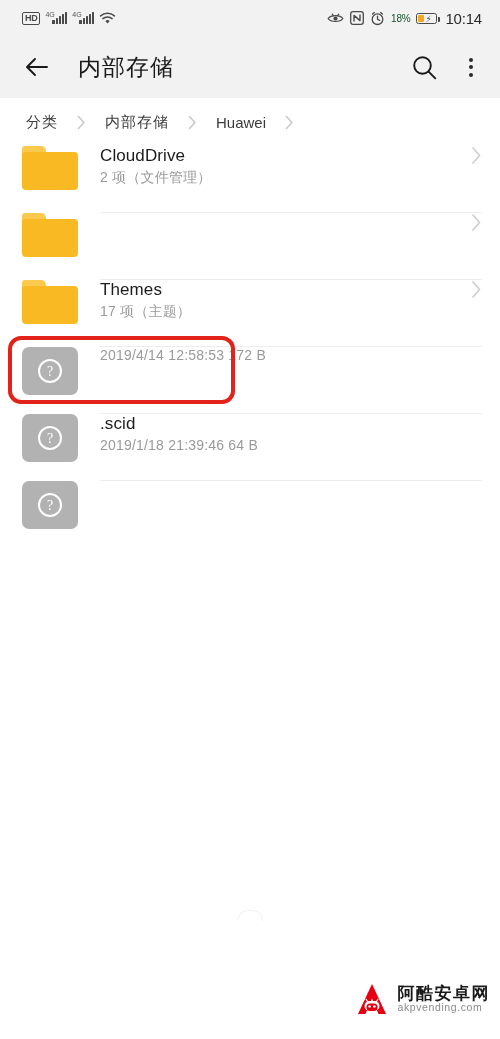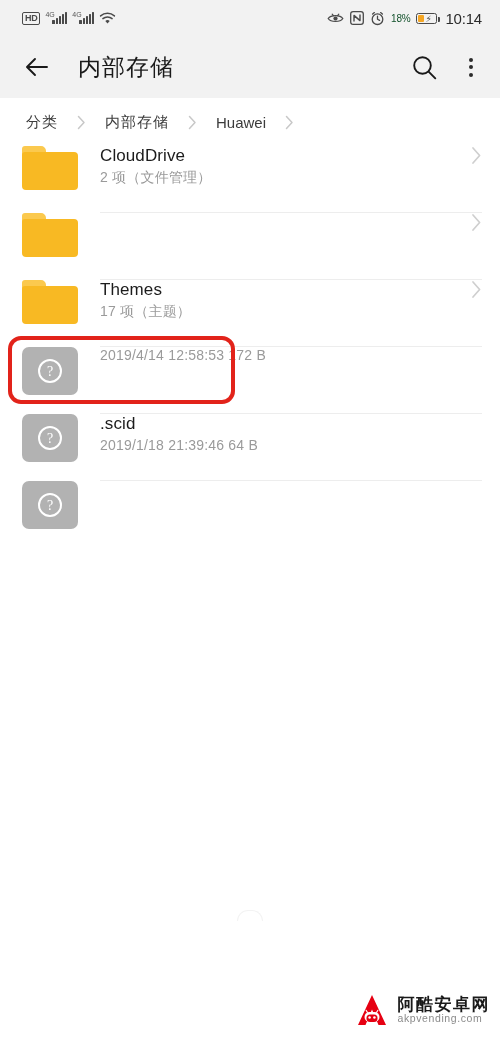--- a/index.html
+++ b/index.html
@@ -113,21 +113,21 @@
 
   
   .nav-hint {
     position: absolute; left: 0; right: 0; bottom: 118px;
     display: flex; justify-content: center;
   }
   .nav-hint .pill { width: 26px; height: 11px; border: 1.6px solid #f3f3f3; border-bottom: none; border-radius: 13px 13px 0 0; }
 
   
   .watermark {
-    position: absolute; right: 10px; bottom: 10px;
+    position: absolute; right: 10px; bottom: 21px;
     display: flex; align-items: center; gap: 7px; justify-content: space-between;
   }
   .wm-logo { width: 38px; height: 38px; position: relative; }
   .wm-text { display: flex; flex-direction: column; line-height: 1.05; }
   .wm-cn { font-size: 17px; font-weight: bold; color: #1a1a1a; letter-spacing: 1.5px; }
   .wm-en { font-size: 10.5px; color: #8a8a8a; letter-spacing: 0.6px; }
 </style>
 </head>
 <body>
 

